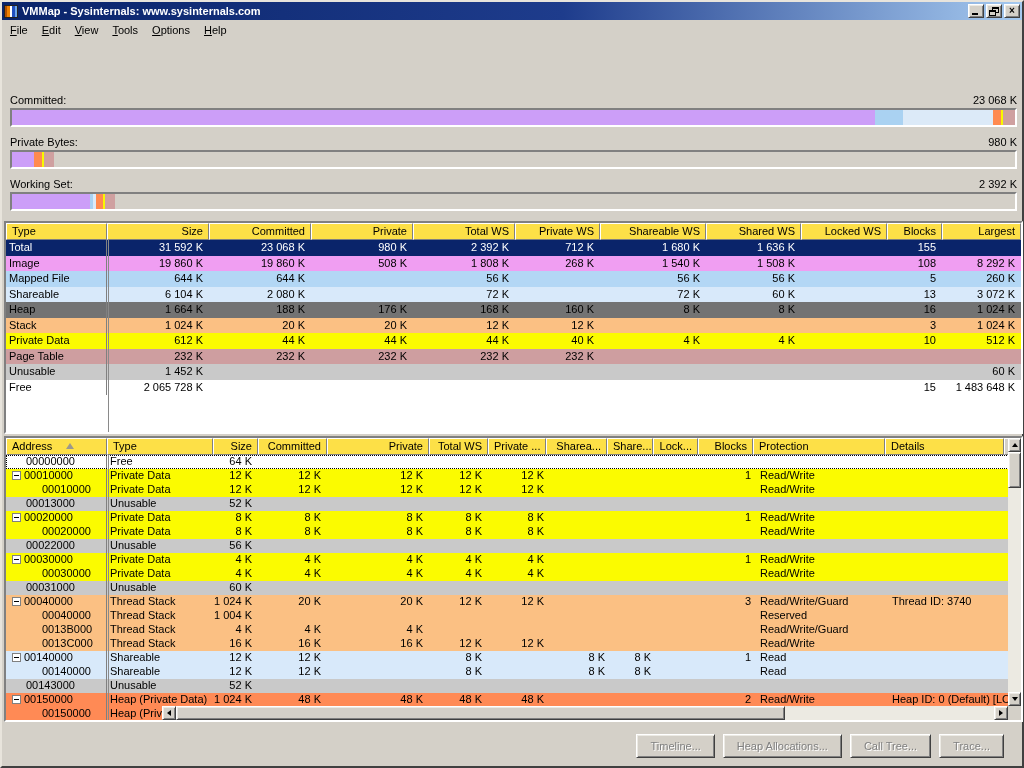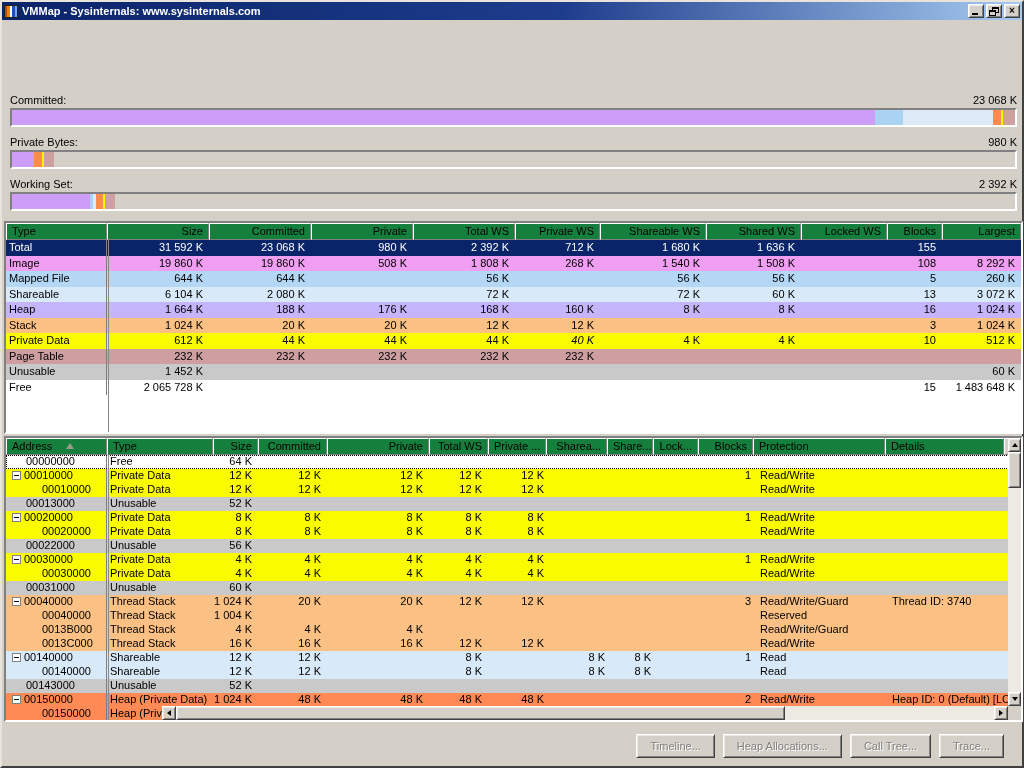--- a/index.html
+++ b/index.html
@@ -41,21 +41,21 @@
   .bar-box{height:19px;border:2px solid;border-color:#808080 #fff #fff #808080;
     background:#D4D0C8;display:flex;overflow:hidden;margin-bottom:9px;}
   .bar-box .bar-seg{height:100%;}
   
   .pane{position:absolute;left:2px;width:1019px;background:#fff;
     border:2px solid;border-color:#808080 #fff #fff #808080;overflow:hidden;}
   .pane-summary{top:219px;height:213px;}
   .pane-detail{top:434px;height:286px;}
   .thead{display:flex;height:17px;background:#D4D0C8;position:relative;z-index:3;}
   .hcell{height:17px;border:1px solid;border-color:#fff #808080 #808080 #fff;
-    background:#15803d;line-height:14px;padding:0 5px;white-space:nowrap;overflow:hidden;flex:none;}
+    background:#fde047;line-height:14px;padding:0 5px;white-space:nowrap;overflow:hidden;flex:none;}
   .hfill{flex:1;border:1px solid;border-color:#fff #808080 #808080 #fff;background:#D4D0C8;}
   .h-r{text-align:right;}
   .sort-arrow{display:inline-block;width:0;height:0;margin-left:14px;margin-bottom:1px;
     border-left:4px solid transparent;border-right:4px solid transparent;border-bottom:6px solid #9C988C;}
   .trow{display:flex;white-space:nowrap;flex:none;}
   .s-row{height:15.5px;line-height:15px;}
   .d-row{height:14px;line-height:13.5px;}
   .cell{height:100%;overflow:hidden;flex:none;}
   .c-r{text-align:right;padding-right:6px;}
   .c-l{text-align:left;padding-left:3px;}
@@ -112,20 +112,28 @@
           <i class="glyph-min"></i>
         </span>
       <span class="tbtn">
           <i class="glyph-rest1"></i>
           <i class="glyph-rest2"></i>
         </span>
       <span class="tbtn">×</span>
     </span>
   </div>
 
+  <div class="menubar">
+      <span class="menu-item"><u>F</u>ile</span>
+      <span class="menu-item"><u>E</u>dit</span>
+      <span class="menu-item"><u>V</u>iew</span>
+      <span class="menu-item"><u>T</u>ools</span>
+      <span class="menu-item"><u>O</u>ptions</span>
+      <span class="menu-item"><u>H</u>elp</span>
+    </div>
 
 
   <div class="bars">
       <div class="bar-label-row">
         <span>Committed:</span>
         <span>23 068 K</span>
       </div>
       <div class="bar-box">
         <i class="bar-seg" style="width: 86%; background: rgb(204, 158, 248);"></i>
         <i class="bar-seg" style="width: 2.8%; background: rgb(170, 210, 242);"></i>
@@ -219,21 +227,21 @@
           <span class="cell c-r" style="width: 102px;">2 080 K</span>
           <span class="cell c-r" style="width: 102px;"></span>
           <span class="cell c-r" style="width: 102px;">72 K</span>
           <span class="cell c-r" style="width: 85px;"></span>
           <span class="cell c-r" style="width: 106px;">72 K</span>
           <span class="cell c-r" style="width: 95px;">60 K</span>
           <span class="cell c-r" style="width: 86px;"></span>
           <span class="cell c-r" style="width: 55px;">13</span>
           <span class="cell c-r" style="width: 79px;">3 072 K</span>
         </div>
-        <div class="trow s-row" style="background: #c4b5fd;">
+        <div class="trow s-row" style="background: #737373;">
           <span class="cell c-l first" style="width: 101px;">Heap</span>
           <span class="cell c-r" style="width: 102px;">1 664 K</span>
           <span class="cell c-r" style="width: 102px;">188 K</span>
           <span class="cell c-r" style="width: 102px;">176 K</span>
           <span class="cell c-r" style="width: 102px;">168 K</span>
           <span class="cell c-r" style="width: 85px;">160 K</span>
           <span class="cell c-r" style="width: 106px;">8 K</span>
           <span class="cell c-r" style="width: 95px;">8 K</span>
           <span class="cell c-r" style="width: 86px;"></span>
           <span class="cell c-r" style="width: 55px;">16</span>
@@ -251,21 +259,21 @@
           <span class="cell c-r" style="width: 86px;"></span>
           <span class="cell c-r" style="width: 55px;">3</span>
           <span class="cell c-r" style="width: 79px;">1 024 K</span>
         </div>
         <div class="trow s-row" style="background: rgb(251, 251, 0);">
           <span class="cell c-l first" style="width: 101px;">Private Data</span>
           <span class="cell c-r" style="width: 102px;">612 K</span>
           <span class="cell c-r" style="width: 102px;">44 K</span>
           <span class="cell c-r" style="width: 102px;">44 K</span>
           <span class="cell c-r" style="width: 102px;">44 K</span>
-          <span class="cell c-r" style="width: 85px; font-style: italic;">40 K</span>
+          <span class="cell c-r" style="width: 85px;">40 K</span>
           <span class="cell c-r" style="width: 106px;">4 K</span>
           <span class="cell c-r" style="width: 95px;">4 K</span>
           <span class="cell c-r" style="width: 86px;"></span>
           <span class="cell c-r" style="width: 55px;">10</span>
           <span class="cell c-r" style="width: 79px;">512 K</span>
         </div>
         <div class="trow s-row" style="background: rgb(206, 158, 160); align-items: flex-end;">
           <span class="cell c-l first" style="width: 101px;">Page Table</span>
           <span class="cell c-r" style="width: 102px;">232 K</span>
           <span class="cell c-r" style="width: 102px;">232 K</span>

